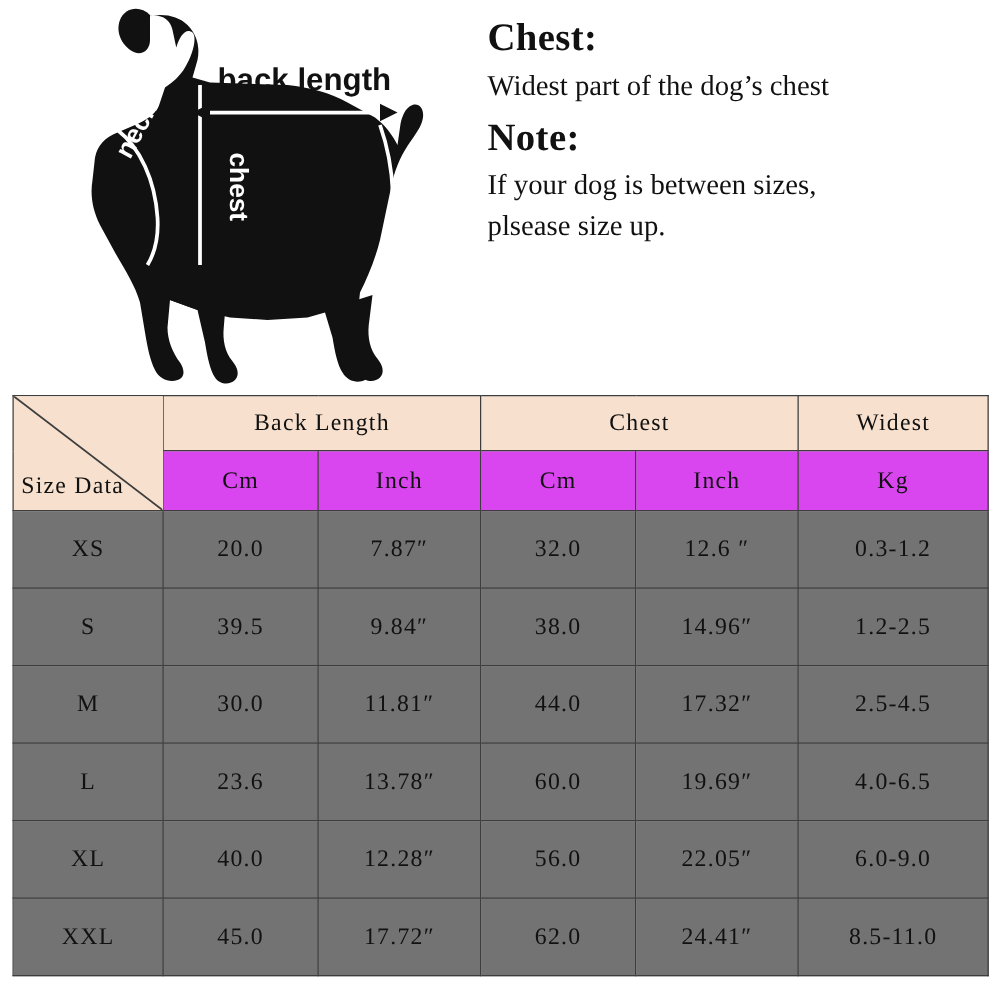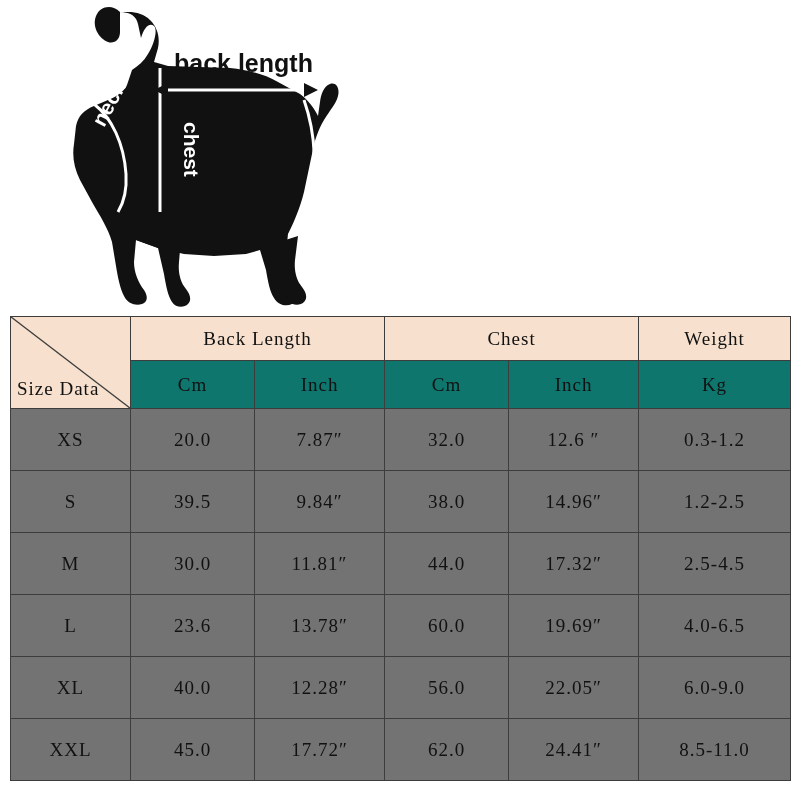--- a/index.html
+++ b/index.html
@@ -70,21 +70,21 @@
   table.sizes td, table.sizes th {
     border: 1px solid #3d3d3d;
     text-align: center;
     vertical-align: middle;
     font-weight: normal;
     font-size: 19px;
     letter-spacing: 1px;
     padding: 0;
   }
   .hdr-row td { background: #f7e1ce; height: 44px; }
-  .unit-row td { background: #0f766e; height: 48px; margin-top: 29px; }
+  .unit-row td { background: #d946ef; height: 48px; margin-top: 29px; }
   .body-row td { background: #737373; height: 62px; }
 
   
   .corner {
     position: relative;
     background: #f7e1ce !important;
     padding: 0 !important;
   }
   .corner .diag {
     position: absolute;
@@ -181,20 +181,27 @@
           <polygon points="146,86 160,79 160,93"></polygon>
           <polygon points="310,86 296,79 296,93"></polygon>
         </g>
 
         <text x="96" y="124" fill="#ffffff" font-family="Liberation Sans, sans-serif" font-size="21" font-weight="bold" transform="rotate(-62 96 124)">neck</text>
         <text x="176" y="118" fill="#ffffff" font-family="Liberation Sans, sans-serif" font-size="21" font-weight="bold" transform="rotate(90 176 118)">chest</text>
         <text x="166" y="68" fill="#111111" font-family="Liberation Sans, sans-serif" font-size="25" font-weight="bold">back length</text>
       </svg>
     </div>
 
+    <div class="notes">
+      <p class="hd">Chest:</p>
+      <p class="ln">Widest part of the dog’s chest</p>
+      <p class="hd note">Note:</p>
+      <p class="ln tight">If your dog is between sizes,</p>
+      <p class="ln">plsease size up.</p>
+    </div>
   </div>
 
   <div class="tbl-wrap">
     <table class="sizes">
       <colgroup>
         <col class="col-size">
           <col class="col-num">
           <col class="col-num2">
         <col class="col-num">
           <col class="col-num2">
@@ -203,21 +210,21 @@
       <tbody>
         <tr class="hdr-row">
           <td class="corner" rowspan="2">
             <svg class="diag" viewBox="0 0 120 92" preserveAspectRatio="none">
               <line x1="0" y1="0" x2="120" y2="92" stroke="#3d3d3d" stroke-width="1.4"></line>
             </svg>
             <span class="lbl">Size Data</span>
           </td>
           <td colspan="2">Back Length</td>
           <td colspan="2">Chest</td>
-          <td rowspan="1">Weight</td>
+          <td rowspan="1">Widest</td>
         </tr>
         <tr class="unit-row">
           <td>Cm</td>
           <td>Inch</td>
           <td>Cm</td>
           <td>Inch</td>
           <td>Kg</td>
         </tr>
 
         <tr class="body-row">

